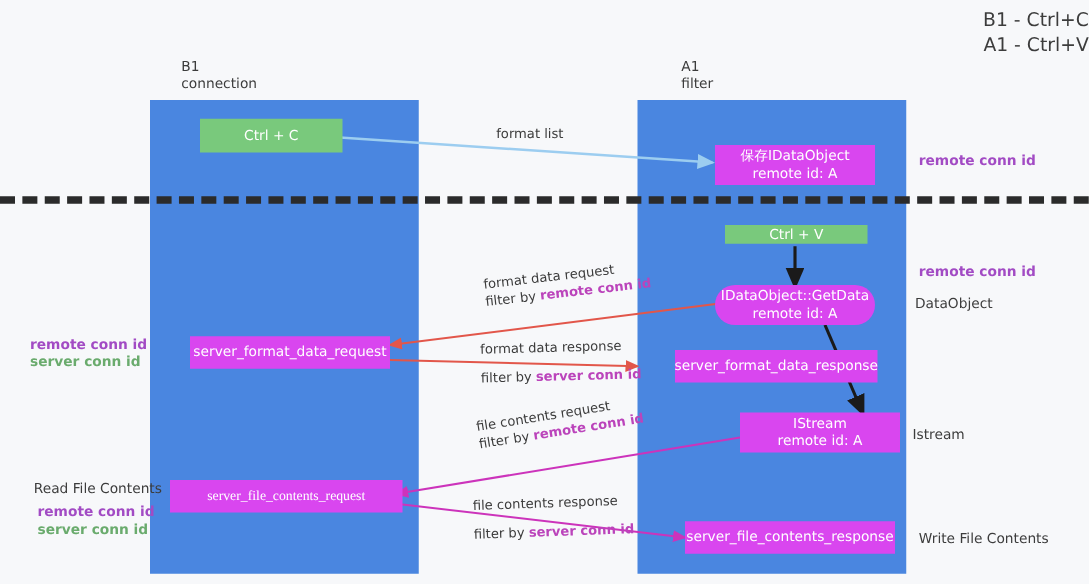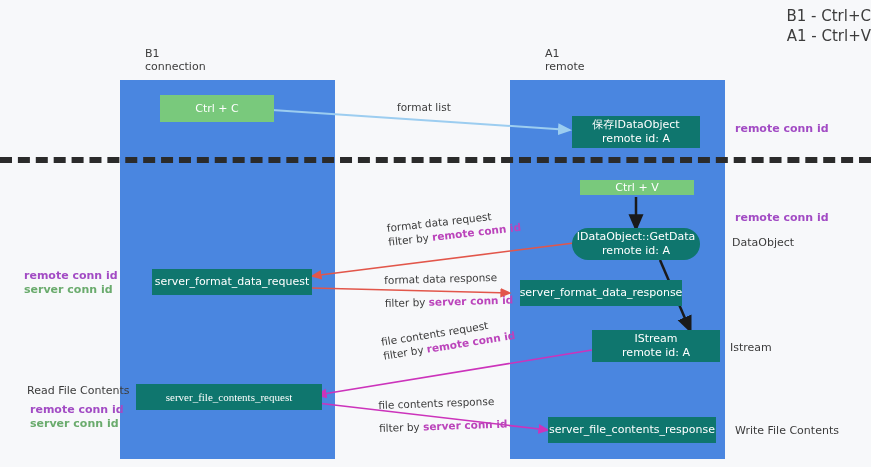--- a/index.html
+++ b/index.html
@@ -47,21 +47,21 @@
     align-items: center;
     justify-content: center;
     text-align: center;
     color: #ffffff;
     font-size: 11px;
     line-height: 14px;
     box-sizing: border-box;
     white-space: pre-line;
   }
   .node.green { background: #79c97c; }
-  .node.orange { background: #0f766e; }
+  .node.orange { background: #d946ef; }
 
   
   .side-label {
     font-size: 11px;
     line-height: 14px;
     white-space: pre-line;
   }
   .lbl-purple { color: #a24bc4; font-weight: bold; }
   .lbl-green  { color: #6aab6d; font-weight: bold; }
   .lbl-dark   { color: #3c3c3c; }
@@ -91,21 +91,21 @@
 <body>
 
 <div id="canvas">
 
   <div class="abs title">B1 - Ctrl+C
 A1 - Ctrl+V</div>
 
   <div class="abs col-header" style="left:145px; top:47px; width:145px;">B1
 connection</div>
   <div class="abs col-header" style="left:545px; top:47px; width:145px;">A1
-remote</div>
+filter</div>
 
   <div class="abs lane" style="left:120px; top:80px; width:215px; height:379px;"></div>
   <div class="abs lane" style="left:510px; top:80px; width:215px; height:379px;"></div>
 
   <svg class="overlay">
     <defs>
       <marker id="ah-blue" markerWidth="7" markerHeight="7" refX="6" refY="3.0" orient="auto">
         <path d="M0,0 L7,3 L0,6 z" fill="#9ccdf0"></path>
       </marker>
       <marker id="ah-red" markerWidth="7" markerHeight="7" refX="6" refY="3.0" orient="auto">
@@ -141,21 +141,21 @@
   <div class="abs node orange" style="left:572px; top:116px; width:128px; height:32px;">保存IDataObject
 remote id: A</div>
 
   <div class="abs node green" style="left:580px; top:180px; width:114px; height:15px;">Ctrl + V</div>
 
   <div class="abs node orange" style="left:572px; top:228px; width:128px; height:32px;border-radius:16px;">IDataObject::GetData
 remote id: A</div>
 
   <div class="abs node orange" style="left:152px; top:269px; width:160px; height:26px;text-align:right;">server_format_data_request</div>
 
-  <div class="abs node orange" style="left:520px; top:280px; width:162px; height:26px;">server_format_data_response</div>
+  <div class="abs node orange" style="left:540px; top:280px; width:162px; height:26px;">server_format_data_response</div>
 
   <div class="abs node orange" style="left:592px; top:330px; width:128px; height:32px;">IStream
 remote id: A</div>
 
   <div class="abs node orange" style="left:136px; top:384px; width:186px; height:26px;font-family:Liberation Serif, serif;">server_file_contents_request</div>
 
   <div class="abs node orange" style="left:548px; top:417px; width:168px; height:26px;">server_file_contents_response</div>
 
   <div class="abs edge-label" style="left:397px; top:100px;">format list</div>
 

